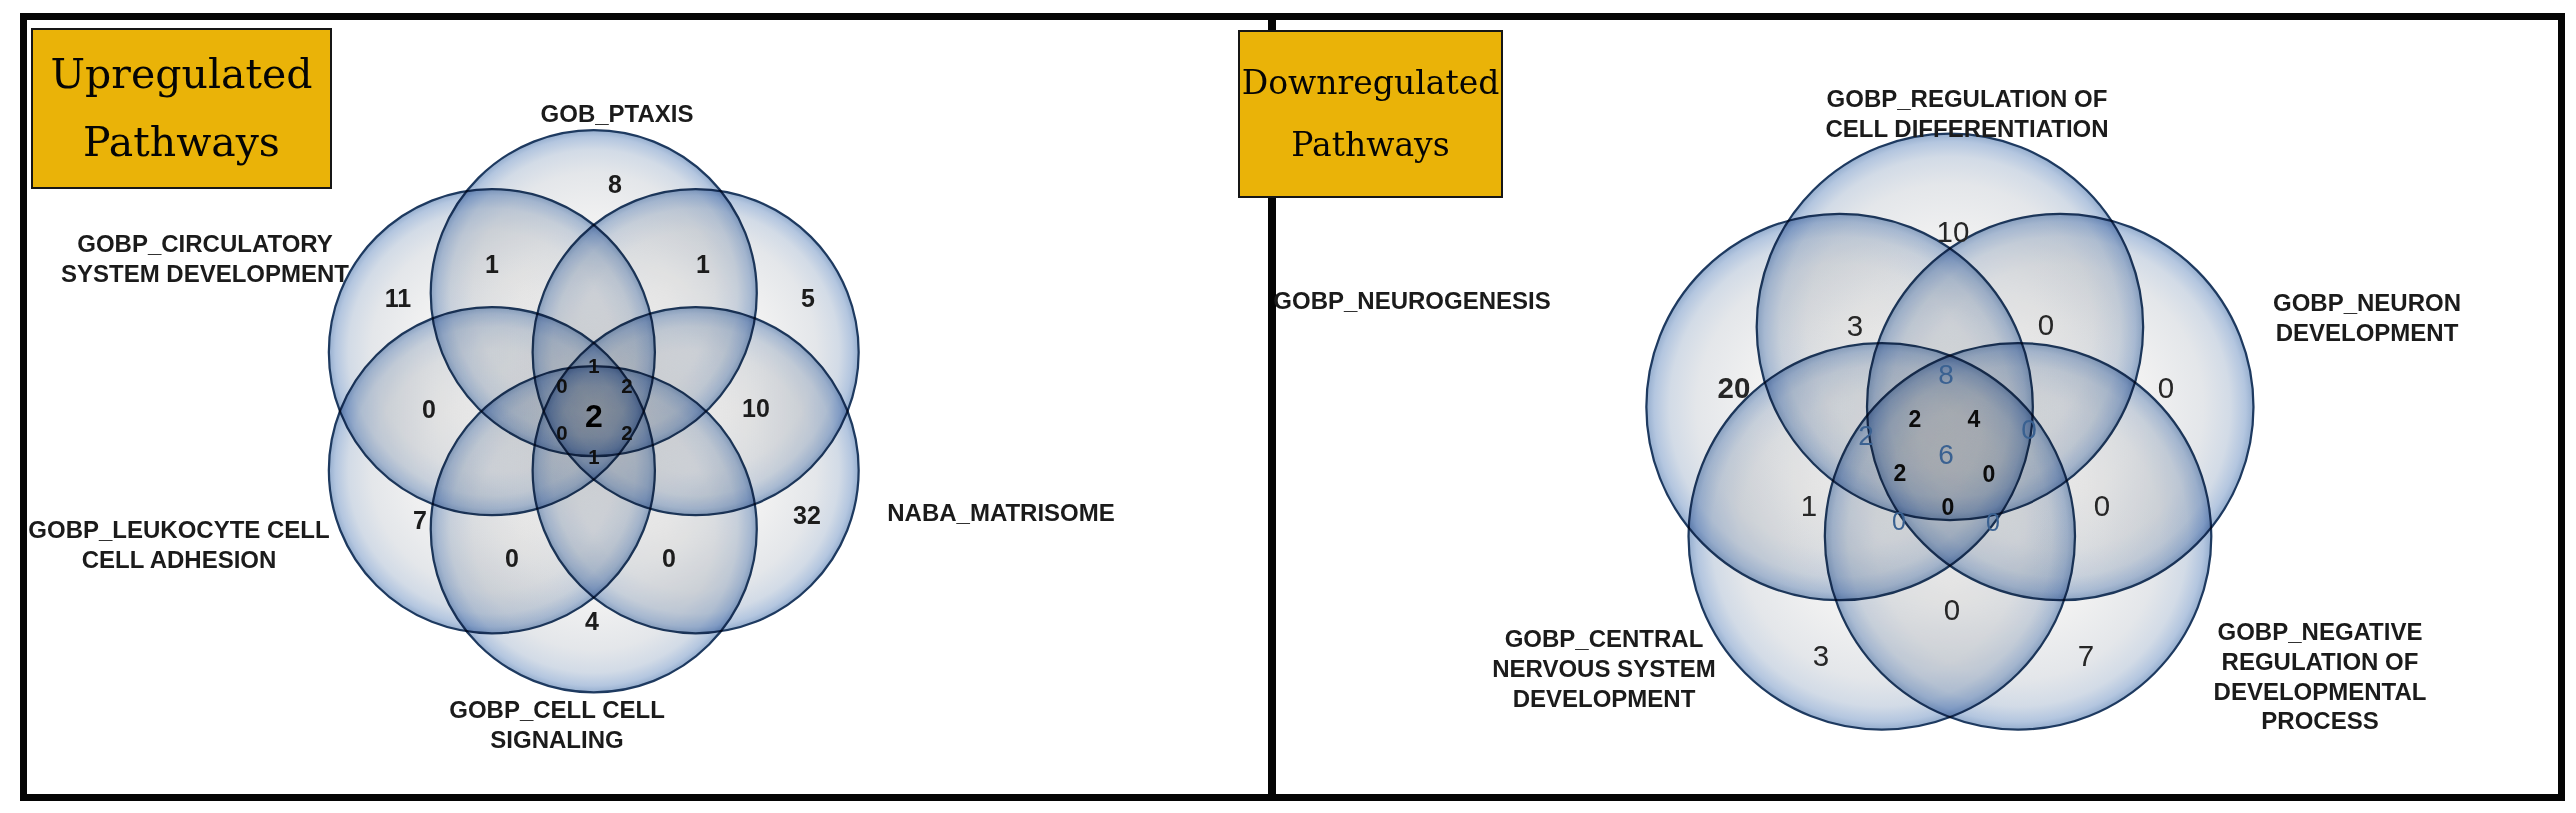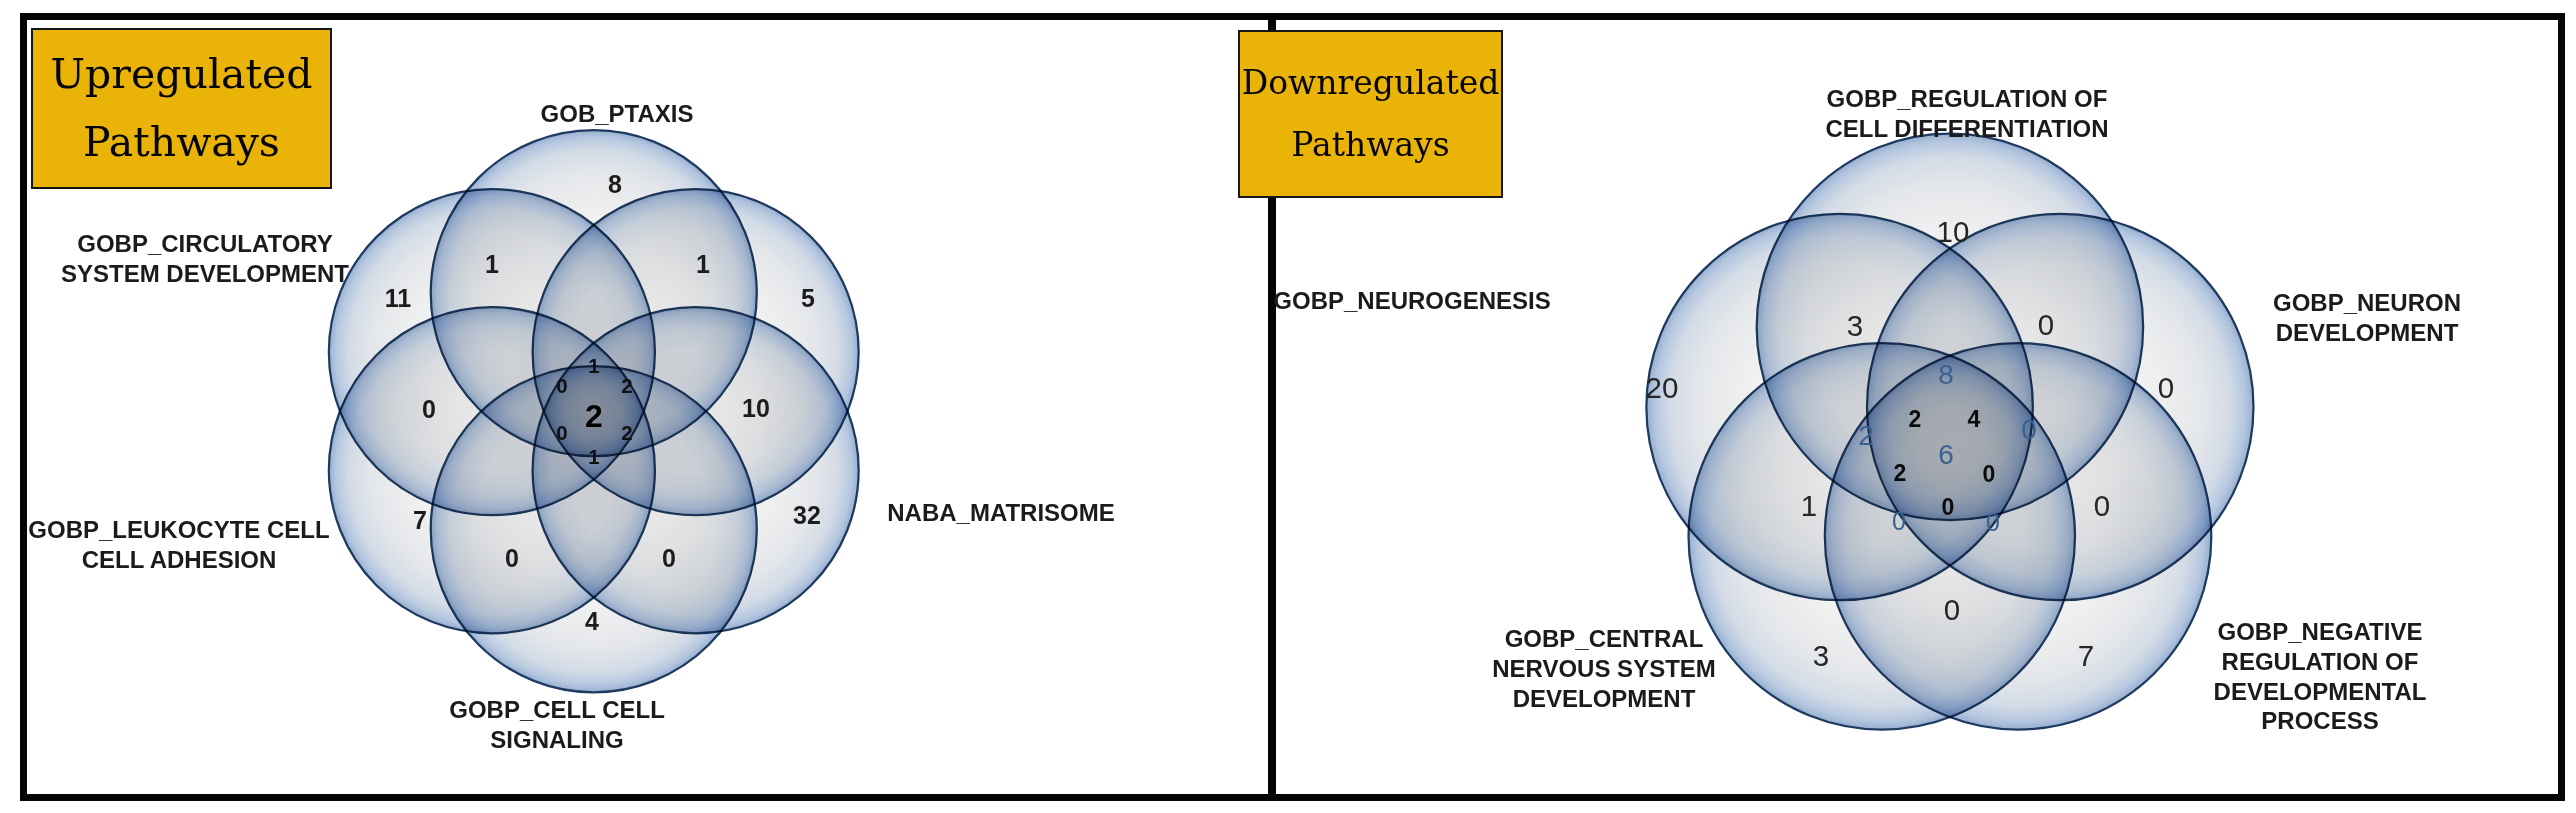--- a/index.html
+++ b/index.html
@@ -111,21 +111,21 @@
 REGULATION OF
 DEVELOPMENTAL PROCESS</div>
   <div class="lbl" style="left:1604px;top:669px;">GOBP_CENTRAL
 NERVOUS SYSTEM
 DEVELOPMENT</div>
   <div class="lbl" style="left:1412px;top:301px;">GOBP_NEUROGENESIS</div>
 
   <div class="num ro" style="left:1953px;top:232px;">10</div>
   <div class="num ro" style="left:1855px;top:326px;">3</div>
   <div class="num ro" style="left:2046px;top:325px;">0</div>
-  <div class="num ro" style="left:1662px;top:388px;">20</div>
+  <div class="num ro" style="left:1734px;top:388px;font-weight:bold;">20</div>
   <div class="num ro" style="left:2166px;top:388px;">0</div>
   <div class="num rbl" style="left:1946px;top:375px;">8</div>
   <div class="num rb" style="left:1915px;top:419px;">2</div>
   <div class="num rb" style="left:1974px;top:419px;">4</div>
   <div class="num rbl" style="left:1866px;top:436px;">2</div>
   <div class="num rbl" style="left:2029px;top:430px;">0</div>
   <div class="num rbl" style="left:1946px;top:455px;">6</div>
   <div class="num rb" style="left:1900px;top:473px;">2</div>
   <div class="num rb" style="left:1989px;top:474px;">0</div>
   <div class="num rb" style="left:1948px;top:507px;">0</div>

